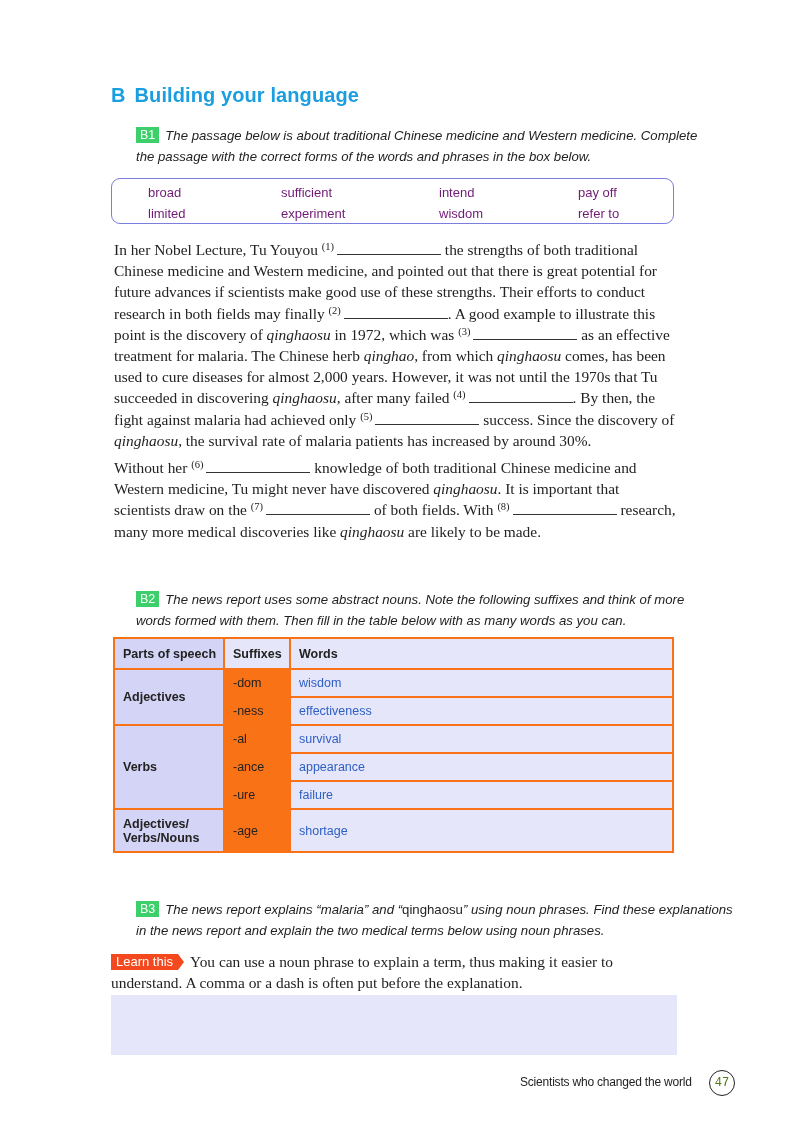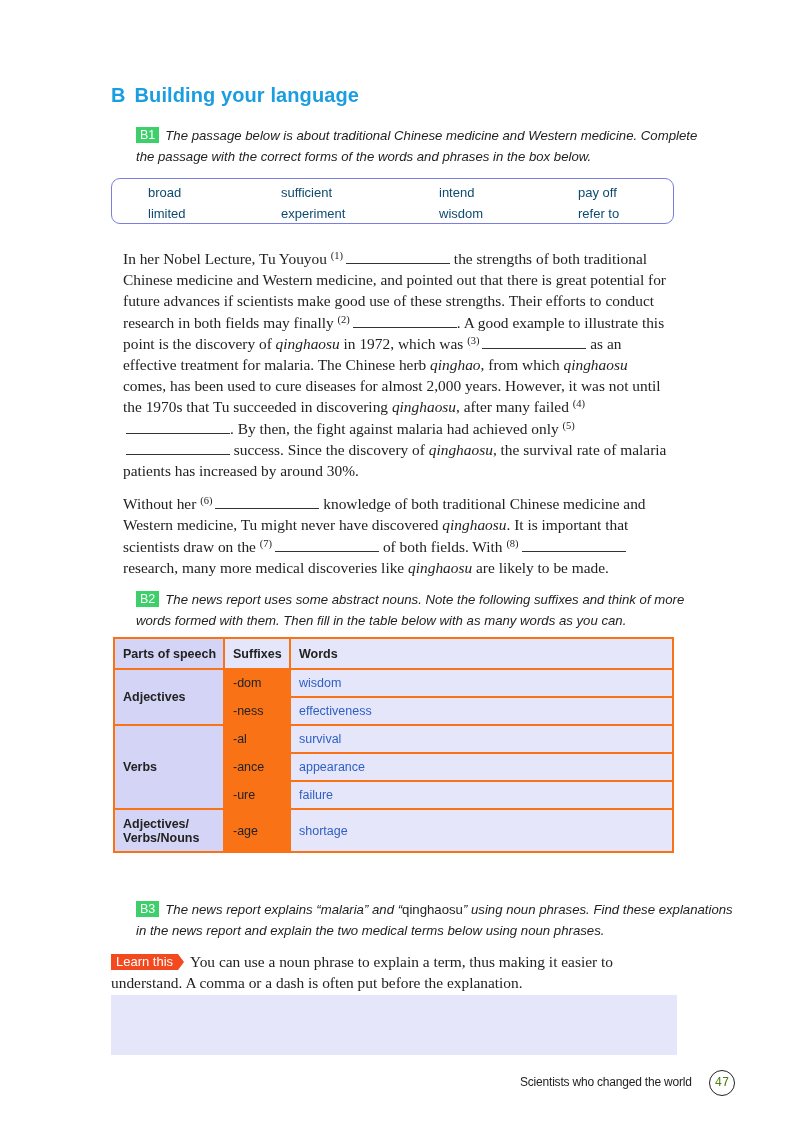--- a/index.html
+++ b/index.html
@@ -20,29 +20,29 @@
   }
   .badge {
     display: inline-block; background: #3ccf6a; color: #fff;
     font-style: normal; font-size: 12.5px; line-height: 16px;
     padding: 0 4px; margin-right: 6px; vertical-align: 1px;
   }
 
   .word-box {
     position: absolute; left: 111px; top: 178px; width: 563px; height: 46px;
     border: 1.5px solid #7a7ee0; border-radius: 9px; box-sizing: border-box;
-    font-family: "Liberation Sans", sans-serif; font-size: 13px; color: #0c4a6e;
+    font-family: "Liberation Sans", sans-serif; font-size: 13px; color: #701a75;
   }
   .word-box .w { position: absolute; }
 
   .passage {
     position: absolute; left: 111px; width: 570px;
     font-family: "Liberation Serif", serif; font-size: 15.4px; line-height: 21.2px; color: #222;
   }
-  .passage p { margin: 12px; }
+  .passage p { margin: 3px; }
   .passage sup { font-size: 10.5px; vertical-align: 5px; line-height: 0; }
   .blank { display: inline-block; width: 104px; border-bottom: 1px solid #333; height: 12px; margin-left: 3px; }
   .passage i { font-style: italic; }
 
   table.suffix {
     position: absolute; left: 113px; top: 637px; width: 561px;
     border-collapse: collapse;
     font-family: "Liberation Sans", sans-serif; font-size: 12.5px; color: #222;
   }
   table.suffix td, table.suffix th {

